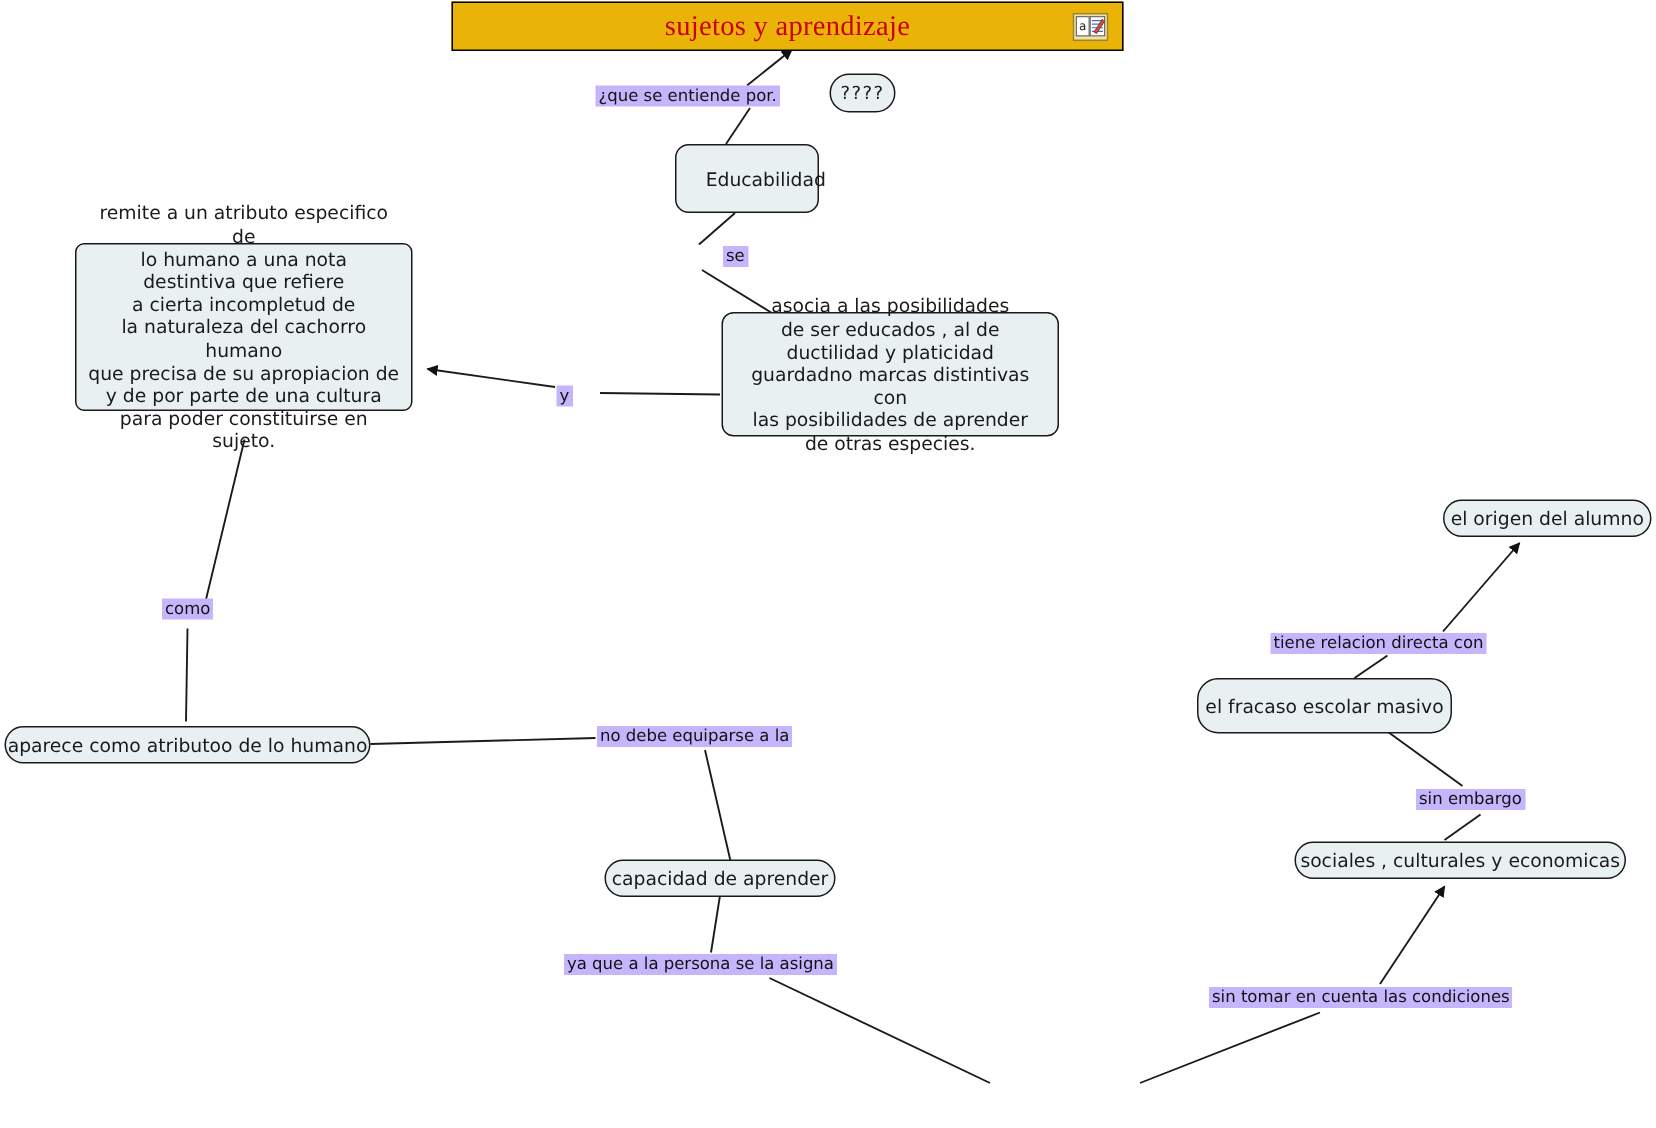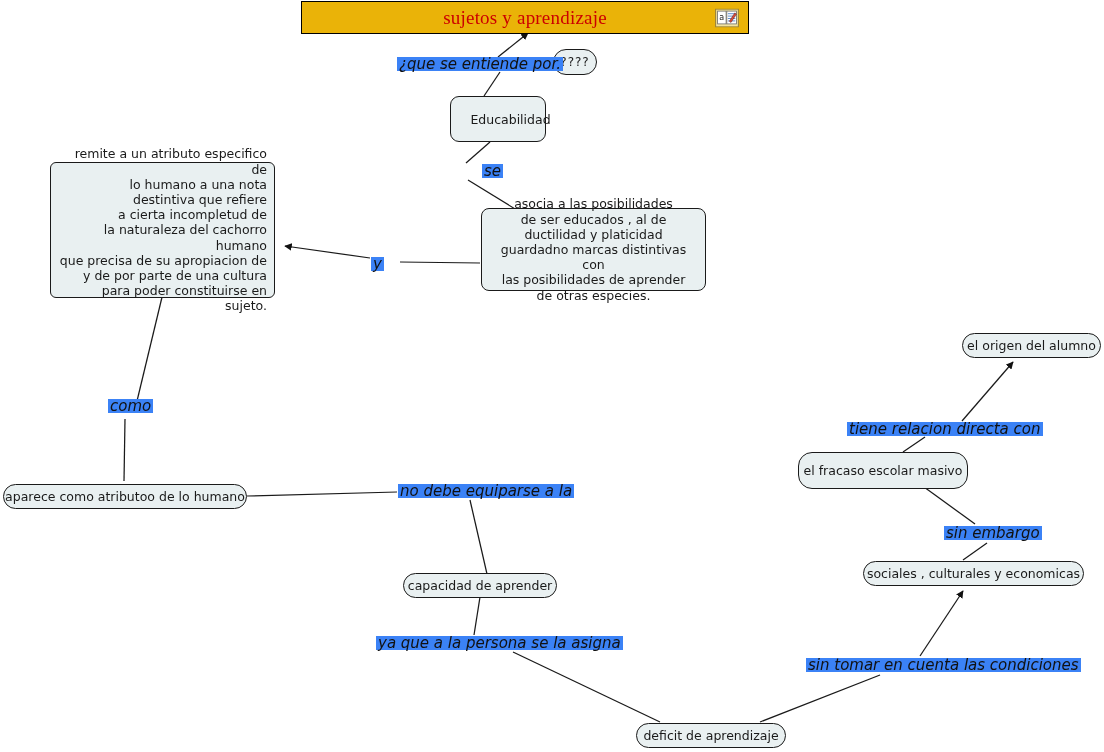--- a/index.html
+++ b/index.html
@@ -85,26 +85,25 @@
     font-size: 12px;
     letter-spacing: 1px;
     border-radius: 13px;
   }
   .node.boxy { border-radius: 6px; }
 
   
   .link-label {
     position: absolute;
     color: #111111;
-    font-size: 15px;
+    font-size: 11px;
     line-height: 14px;
-    background: #3b82f6;
+    background: #c4b5fd;
     padding: 0 2px;
     white-space: nowrap;
-    font-style: italic;
   }
 </style>
 </head>
 <body>
 
 <div id="canvas">
 
   <svg id="edges" viewBox="0 0 1104 752">
     <defs>
       <marker id="ah" viewBox="0 0 10 10" refX="9" refY="5" markerWidth="6" markerHeight="6" orient="auto-start-reverse">
@@ -167,41 +166,40 @@
         <path d="M14.4 12.8 L19.8 4.4 L21.4 5.6 L16.0 13.9 Z" fill="#d94b3a" stroke="#7a2a20" stroke-width="0.6"></path>
         <path d="M14.4 12.8 L15.3 13.5 L16.0 13.9 Z" fill="#3a3a3a"></path>
       </svg>
     </span>
   </div>
 
   <div class="node q" style="left:553px; top:49px; width:44px; height:26px;">????</div>
 
   <div class="node" style="left:450px; top:96px; width:96px; height:46px;padding-left:32px;">Educabilidad</div>
 
-  <div class="node multiline boxy" style="left:50px; top:162px; width:225px; height:136px;text-align:right;">remite a un atributo especifico de
+  <div class="node multiline boxy" style="left:50px; top:162px; width:225px; height:112px;">remite a un atributo especifico de
 lo humano a una nota
 destintiva que refiere
 a cierta incompletud de
 la naturaleza del cachorro humano
 que precisa de su apropiacion de
 y de por parte de una cultura
 para poder constituirse en sujeto.</div>
 
   <div class="node multiline" style="left:481px; top:208px; width:225px; height:83px;">asocia a las posibilidades
 de ser educados , al de
 ductilidad y platicidad
 guardadno marcas distintivas con
 las posibilidades de aprender
 de otras especies.</div>
 
   <div class="node pill" style="left:3px; top:484px; width:244px; height:25px;">aparece como atributoo de lo humano</div>
 
   <div class="node pill" style="left:403px; top:573px; width:154px; height:25px;">capacidad de aprender</div>
 
-  <div class="node pill" style="left:636px; top:723px; width:150px; height:25px;">deficit de aprendizaje</div>
 
   <div class="node pill" style="left:863px; top:561px; width:221px; height:25px;">sociales , culturales y economicas</div>
 
   <div class="node pill" style="left:798px; top:452px; width:170px; height:37px;">el fracaso escolar masivo</div>
 
   <div class="node pill" style="left:962px; top:333px; width:139px; height:25px;">el origen del alumno</div>
 
   <div class="link-label" style="left:397px; top:57px;">¿que se entiende por.</div>
 
   <div class="link-label" style="left:450px; top:164px;margin-left:32px;">se</div>

